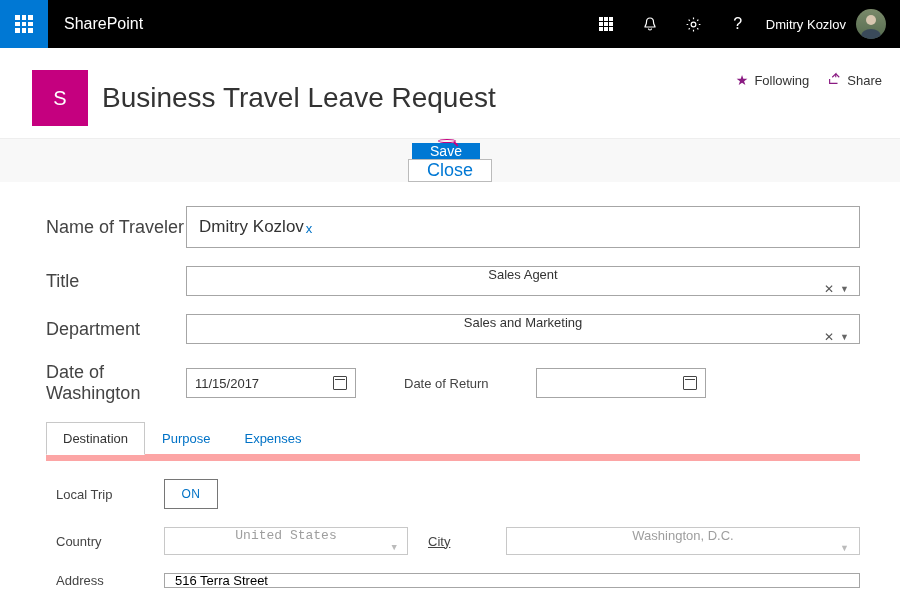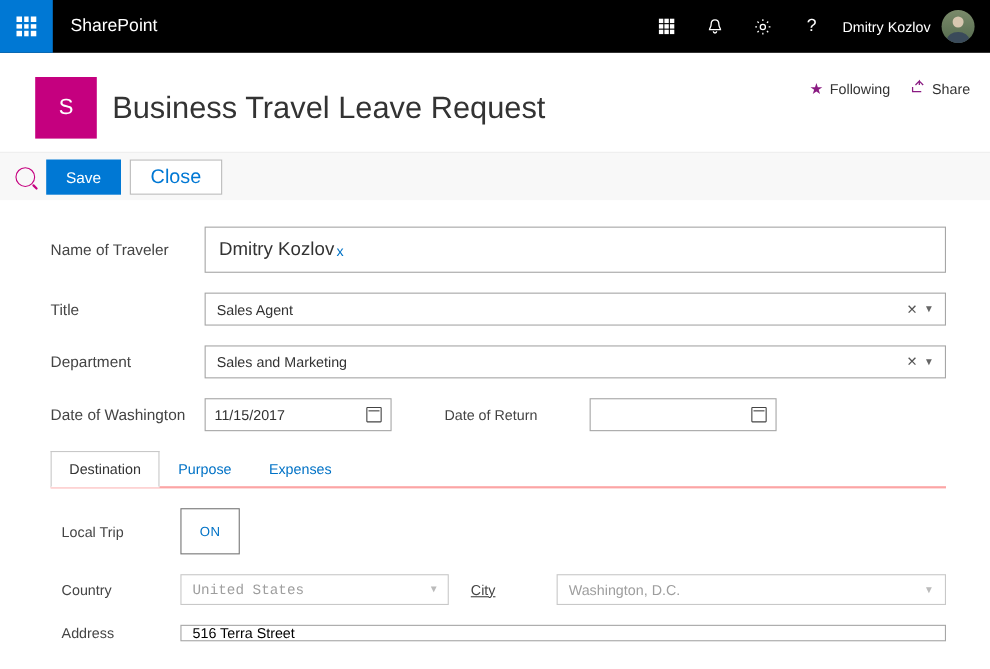--- a/index.html
+++ b/index.html
@@ -26,58 +26,58 @@
   .page-header { display: flex; align-items: center; padding: 22px 18px 12px 32px; }
   .site-logo { width: 56px; height: 56px; background: #c5007f; color: #fff; display: flex; align-items: center; justify-content: center; font-size: 20px; margin-right: 14px; }
   .page-title { font-size: 28px; font-weight: 300; color: #333; }
   .header-actions { margin-left: auto; display: flex; align-items: center; gap: 18px; color: #333; font-size: 13px; position: relative; top: -18px; }
   .follow-btn { display: flex; align-items: center; gap: 6px; cursor: pointer; }
   .star-icon { color: #8a1b82; font-size: 14px; }
   .share-btn { display: flex; align-items: center; gap: 6px; cursor: pointer; }
   .share-icon { color: #8a1b82; font-size: 14px; }
 
   
-  .cmdbar-wrap { background: #f8f8f8; height: 44px; display: flex; align-items: center; padding: 0 10px; border-top: 1px solid #eee; }
+  .cmdbar-wrap { background: #f8f8f8; height: 44px; display: flex; align-items: center; padding: 0 10px; border-top: 1px solid #eee; flex-direction: column; }
   .search-circle { width: 18px; height: 18px; border: 1.5px solid #c5007f; border-radius: 50%; position: relative; margin: 0 10px 0 4px; cursor: pointer; }
   .search-circle::after { content:""; position:absolute; width:6px; height:1.5px; background:#c5007f; bottom:-2px; right:-4px; transform:rotate(45deg); border-radius:1px; }
   .btn-save { background: #0078d4; color: #fff; border: none; height: 32px; padding: 0 18px; font-size: 14px; cursor: pointer; margin-right: 8px; }
   .btn-close { background: #fff; color: #0078d4; border: 1px solid #bbb; height: 32px; padding: 0 18px; font-size: 18px; cursor: pointer; }
 
   
   .form-wrap { padding: 24px 40px 0 46px; }
   .field-row { display: flex; align-items: center; margin-bottom: 18px; }
-  .label { width: 140px; font-size: 14px; color: #444; }
+  .label { width: 140px; font-size: 18px; color: #444; }
   .ctl-full { flex: 1; }
   .people-picker { border: 1px solid #a6a6a6; height: 42px; display: flex; align-items: center; padding: 0 12px; font-size: 17px; color: #333; }
   .people-x { color: #0072c6; font-size: 13px; margin-left: 2px; cursor: pointer; position: relative; top: 1px; }
 
-  .combo { border: 1px solid #a6a6a6; height: 30px; display: flex; align-items: center; padding: 0 10px; font-size: 13px; color: #333; position: relative; }
+  .combo { border: 1px solid #a6a6a6; height: 30px; display: flex; align-items: center; padding: 0 10px; font-size: 13px; color: #333; position: relative; flex-direction: column; }
   .combo .combo-actions { margin-left: auto; display: flex; align-items: center; gap: 6px; color: #555; font-size: 12px; }
   .combo .caret { font-size: 9px; color: #666; }
   .combo.disabled { background:#fff; color:#9e9e9e; border-color:#c8c8c8; }
   .combo.disabled .caret { color:#bbb; }
 
   .date-box { border: 1px solid #a6a6a6; height: 30px; width: 170px; display: flex; align-items: center; padding: 0 8px; font-size: 13px; position: relative; }
   .cal-icon { margin-left: auto; width: 14px; height: 14px; position: relative; cursor:pointer; }
   .cal-icon::before { content:""; position:absolute; inset:0; border:1.3px solid #444; border-radius:1px; }
   .cal-icon::after { content:""; position:absolute; top:3px; left:2px; right:2px; height:1.3px; background:#444; }
 
   .date-pair { display:flex; align-items:center; flex:1; }
   .date-pair .gap { width: 48px; }
   .date-label2 { width: 132px; font-size:13px; color:#444; }
 
   
-  .tabs { display:flex; border-bottom:2px solid #fca5a5; margin-top: 10px; }
+  .tabs { display:flex; border-bottom:7px solid #fca5a5; margin-top: 10px; }
   .tab { padding: 8px 16px; font-size: 13px; cursor: pointer; color:#0072c6; border:1px solid transparent; margin-bottom:-1px; }
   .tab.active { color:#333; border:1px solid #c8c8c8; border-bottom:1px solid #fff; background:#fff; }
 
   .tab-content { padding: 18px 0 0 10px; }
   .sub-row { display:flex; align-items:center; margin-bottom: 18px; }
   .sub-label { width: 108px; font-size: 13px; color:#444; }
-  .toggle { border:1px solid #767676; height:42px; min-width:54px; padding:0 12px; display:flex; align-items:center; justify-content:center; font-size:12px; color:#0072c6; cursor:pointer; letter-spacing:0.5px; }
+  .toggle { border:1px solid #767676; height:30px; min-width:54px; padding:0 12px; display:flex; align-items:center; justify-content:center; font-size:12px; color:#0072c6; cursor:pointer; letter-spacing:0.5px; }
 
   .city-combo-wrap { display:flex; align-items:center; flex:1; }
   .combo.small { height:28px; }
   .combo.country { width: 244px; font-family: Liberation Mono, monospace; }
   .city-label { width: 78px; font-size:13px; color:#444; margin-left: 20px; text-decoration: underline; }
   .combo.city { flex:1; }
 
   .text-input { border:1px solid #a6a6a6; height:15px; padding:0 10px; font-size:13px; flex:1; }
 </style>
 </head>

